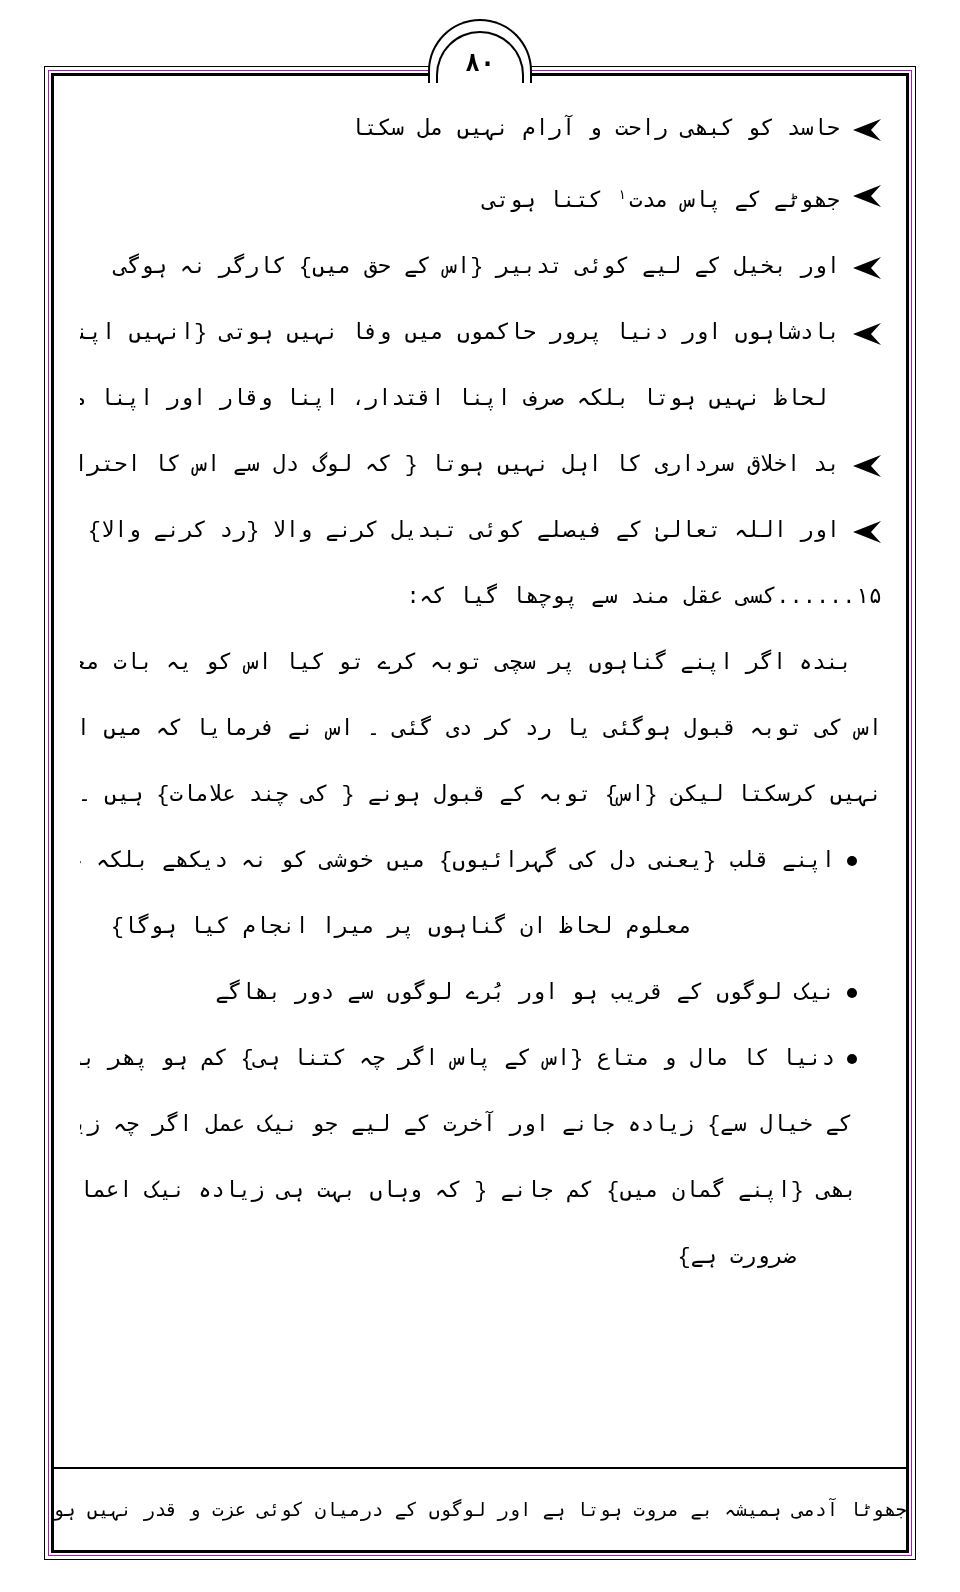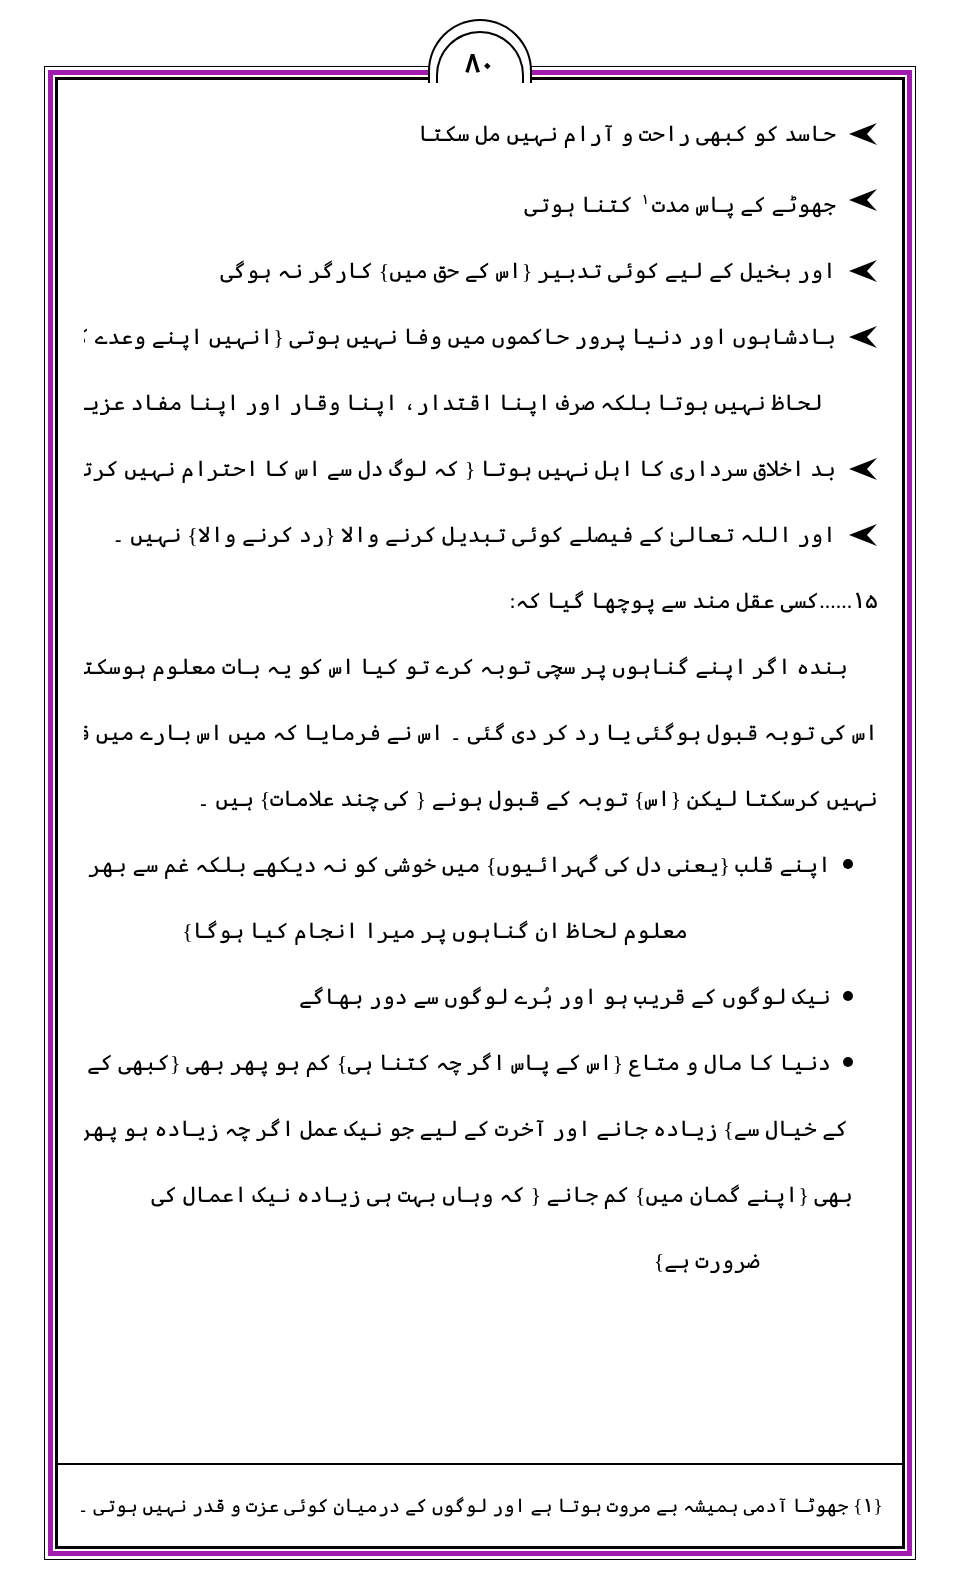--- a/index.html
+++ b/index.html
@@ -1,26 +1,26 @@
 <!DOCTYPE html>
 <html lang="ur" dir="rtl"><head>
 <meta charset="utf-8">
 <style>
   * { margin:0; padding:0; box-sizing:border-box; }
   html,body { background:#ffffff; }
   .page {
     position:relative; width:960px; height:1592px; background:#ffffff;
-    font-family:Liberation Serif, serif; color:#000; direction:rtl; overflow:hidden;
+    font-family:Liberation Mono, monospace; color:#000; direction:rtl; overflow:hidden;
   }
   
   .frame {
     position:absolute; left:44px; top:66px; width:872px; height:1494px;
     border:1px solid #000; padding:3px;
   }
-  .frame-mid { border:5px solid #a21caf; padding:2px; height:100%; }
+  .frame-mid { border:1px solid #a21caf; padding:2px; height:100%; }
   .frame-core { border:3px solid #000; height:100%; position:relative; overflow:hidden; }
 
   
   .cartouche {
     position:absolute; top:-48px; left:50%; transform:translateX(-50%);
     width:104px; height:64px; background:#fff; z-index:3;
     border:2px solid #000; border-bottom:none; border-radius:52px 52px 0 0;
     display:flex; justify-content:center; align-items:flex-end;
   }
   .cartouche-inner {
@@ -41,21 +41,21 @@
   .marker-arrow { flex:0 0 auto; margin-top:10px; }
   .marker-arrow svg { display:block; }
   .marker-dot {
     flex:0 0 auto; width:10px; height:10px; border-radius:50%;
     background:#000; margin-top:16px;
   }
 
   .mr25 { margin-right:25px; }
   .mr30 { margin-right:30px; }
   .mr55 { margin-right:55px; }
-  .mr110 { margin-right:118px; }
+  .mr110 { margin-right:86px; }
   .mr190 { margin-right:190px; }
 
   sup.fn-ref { font-size:13px; vertical-align:super; margin:0 3px; }
 
   .footnote-area {
     position:absolute; left:0; right:0; bottom:0; height:83px;
     border-top:2px solid #000; display:flex; align-items:center; justify-content:center;
     background:#fff;
   }
   .footnote-text { font-size:19px; white-space:nowrap; }

